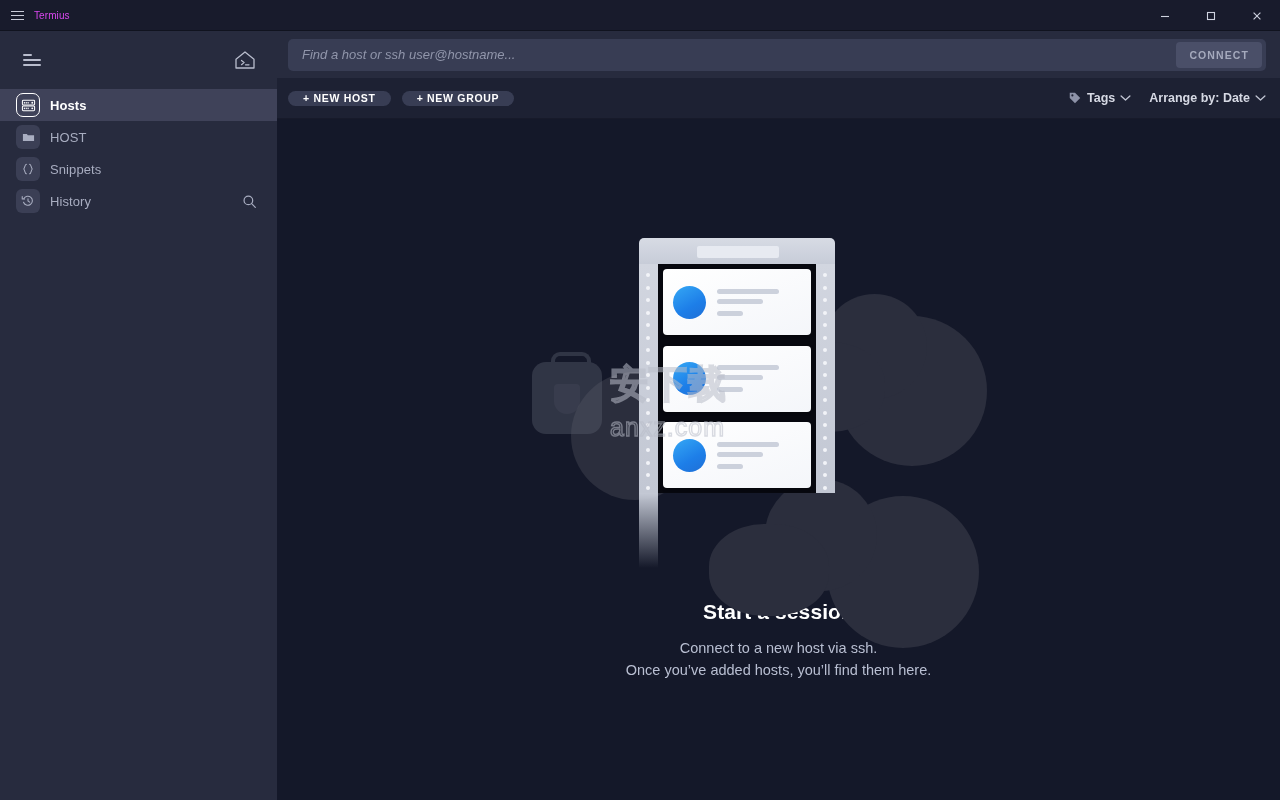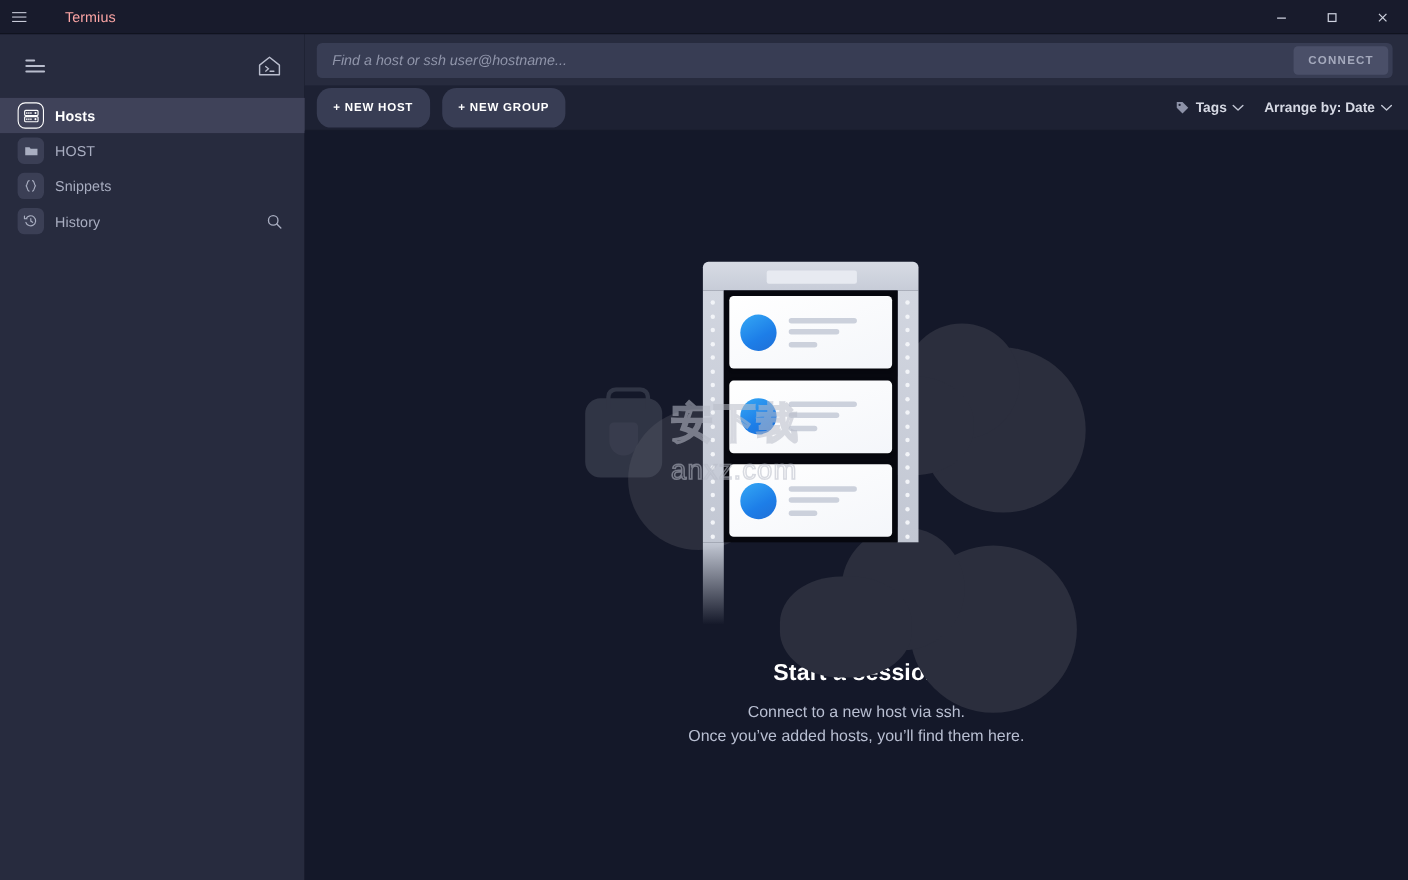--- a/index.html
+++ b/index.html
@@ -29,23 +29,22 @@
     width: 34px; height: 31px;
     display: flex; align-items: center; justify-content: center;
     cursor: pointer;
   }
   .tb-hamburger span {
     display: block; width: 13px; height: 1px;
     background: #c8cbd9;
     box-shadow: 0 4px 0 #c8cbd9, 0 -4px 0 #c8cbd9;
   }
   .tb-title {
-    font-size: 13px;
-    color: #fca5a5;
-    margin-left: 25px;
+    font-size: 10px;
+    color: #d946ef;
     letter-spacing: 0.1px;
   }
   .tb-controls {
     position: absolute; right: 0; top: 0;
     height: 31px; display: flex;
   }
   .tb-btn {
     width: 46px; height: 31px;
     display: flex; align-items: center; justify-content: center;
     cursor: pointer;
@@ -153,21 +152,21 @@
   }
 
   .toolbar {
     height: 41px; min-height: 41px;
     background: #1d2133;
     display: flex; align-items: center;
     padding: 0 14px 0 11px;
     border-bottom: 1px solid #171a2a;
   }
   .pill {
-    height: 36px;
+    height: 15px;
     background: #383d54;
     border-radius: 13px;
     color: #ffffff;
     font-size: 10.5px;
     font-weight: bold;
     letter-spacing: 0.7px;
     border: none;
     padding: 0 15px;
     margin-right: 11px;
     cursor: pointer;

